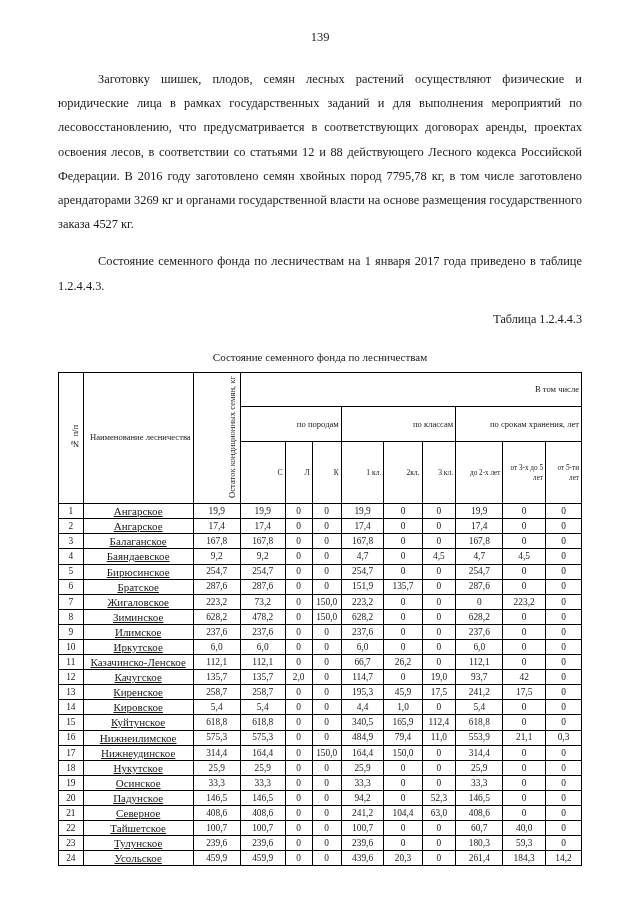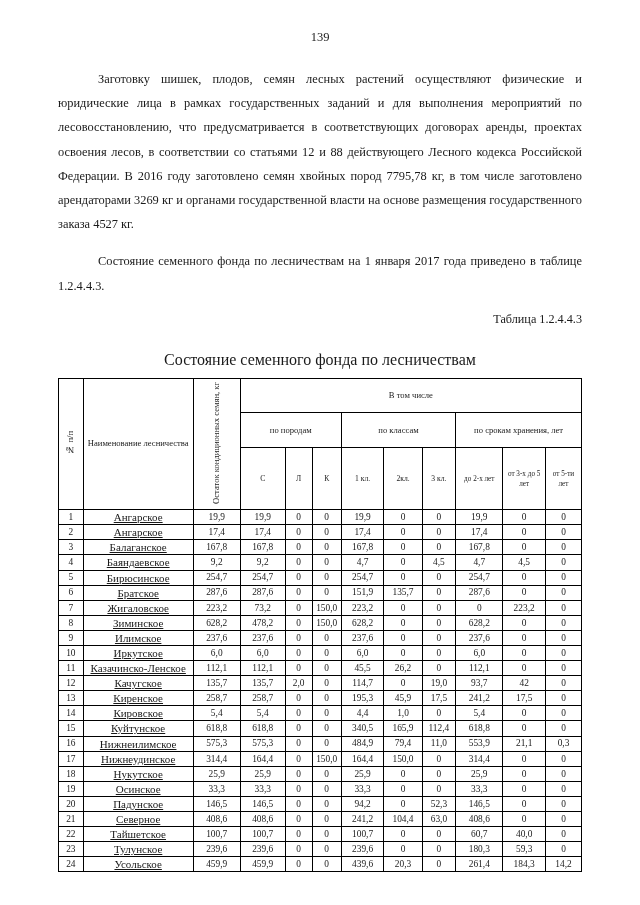--- a/index.html
+++ b/index.html
@@ -32,39 +32,40 @@
     font-size: 12.4px;
     line-height: 1.95;
   }
   .table-caption-right {
     text-align: right;
     font-size: 12.2px;
     margin: 14px 0 24px 0;
   }
   .table-title {
     text-align: center;
-    font-size: 16px;
+    font-size: 11px;
     margin: 12px 0 9px 0;
   }
   table.fund {
     border-collapse: collapse;
     width: 100%;
     font-size: 9.4px;
     table-layout: fixed;
   }
   table.fund th, table.fund td {
     border: 1px solid #000000;
     padding: 1px 2px;
     text-align: center;
     vertical-align: middle;
     line-height: 1.1;
     font-weight: normal;
   }
   table.fund th {
     font-size: 8.6px;
+    text-align: right;
   }
   td.num {
     width: 20px;
     text-align: center;
   }
   td.name {
     text-align: left;
     padding-left: 4px;
     font-size: 11px;
     text-decoration: underline;
@@ -285,21 +286,21 @@
           <td>0</td>
           <td>0</td>
         </tr>
       <tr>
           <td class="num">11</td>
           <td class="name">Казачинско-Ленское</td>
           <td>112,1</td>
           <td>112,1</td>
           <td>0</td>
           <td>0</td>
-          <td>45,5</td>
+          <td>66,7</td>
           <td>26,2</td>
           <td>0</td>
           <td>112,1</td>
           <td>0</td>
           <td>0</td>
         </tr>
       <tr>
           <td class="num">12</td>
           <td class="name">Качугское</td>
           <td>135,7</td>

